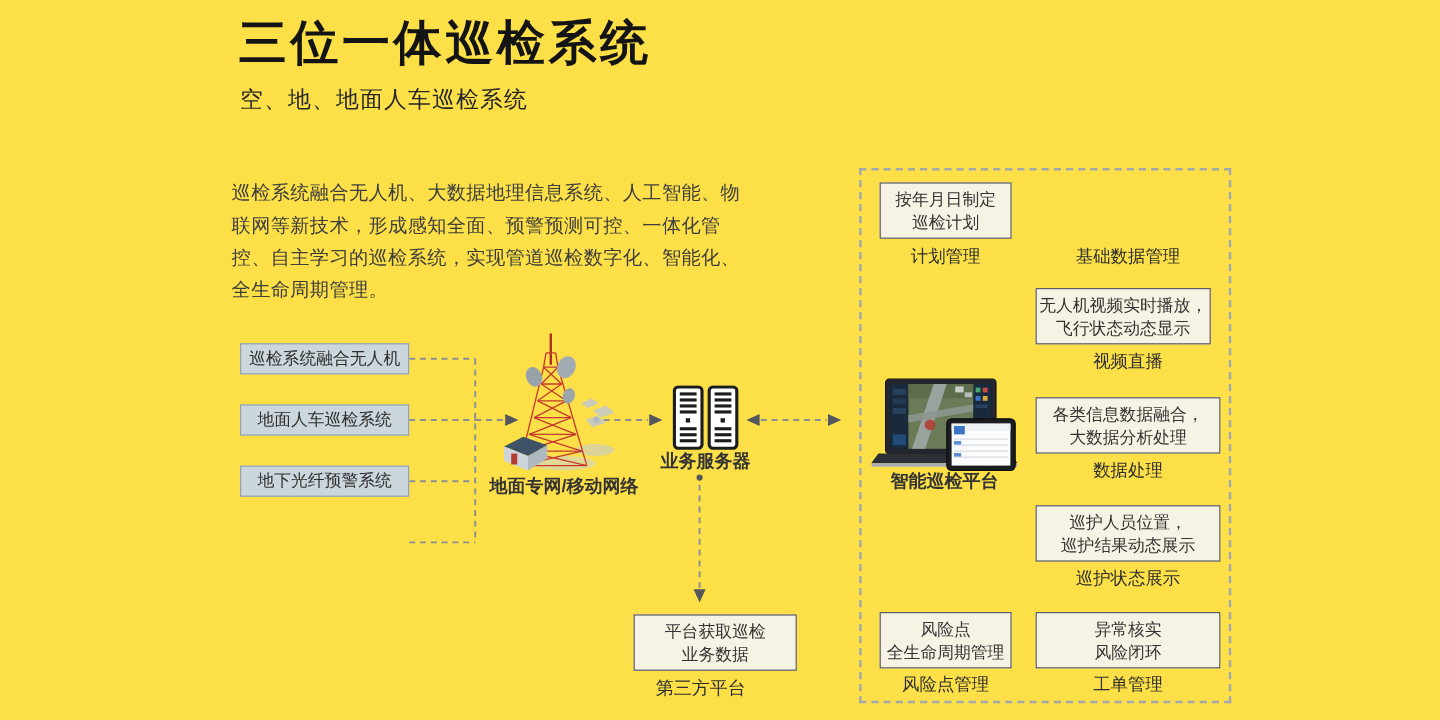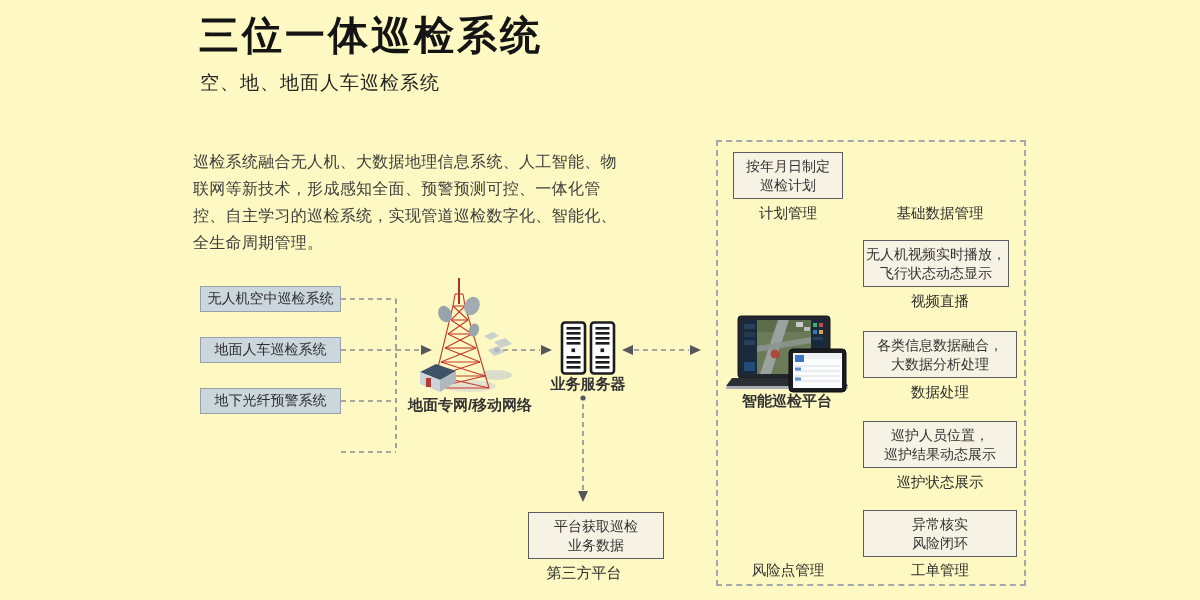--- a/index.html
+++ b/index.html
@@ -1,17 +1,17 @@
 <!DOCTYPE html>
 <html style="--accent-red: #c5392e; --source-box-fill: #ccd6dd; --source-box-border: #93a2ab; --module-box-fill: #f6f3e4; --module-box-border: #5b5c60; --line-gray: #8a8f94; --arrow-head: #54585c; --panel-border: #a3a8ac;"><head>
 <meta charset="utf-8">
 <style>
   html,body{margin:0;padding:0;background:#fff;}
   body{width:1200px;height:600px;font-family:"Liberation Sans","DejaVu Sans",sans-serif;}
-  .canvas{position:relative;width:1200px;height:600px;background:#fef9c3;overflow:hidden;}
+  .canvas{position:relative;width:1200px;height:600px;background:#fde047;overflow:hidden;}
 
   .page-title{position:absolute;left:199px;top:8px;margin:0;font-size:40px;font-weight:bold;
     color:#141414;letter-spacing:3px;}
   .page-subtitle{position:absolute;left:200px;top:70px;font-size:19px;color:#262626;letter-spacing:1px;}
   .intro{position:absolute;left:193px;top:148px;width:436px;margin:0;font-size:16px;line-height:27px;
     color:#3d3d3d;letter-spacing:0.3px;}
 
   .connectors{position:absolute;left:0;top:0;pointer-events:none;}
 
   .sbox{position:absolute;left:200px;width:141px;height:26px;box-sizing:border-box;
@@ -80,21 +80,21 @@
       <polygon points="541,345 552,350 541,355"></polygon>
       <polygon points="633,345 622,350 633,355"></polygon>
       <polygon points="690,345 701,350 690,355"></polygon>
       <polygon points="578,491 588,491 583,502"></polygon>
       <circle cx="497" cy="350" r="2.6"></circle>
       <circle cx="583" cy="398" r="2.6"></circle>
     </g>
   </svg>
 
   <div class="sbox s1">
-      <span>无人机空中巡检系统</span>
+      <span>巡检系统融合无人机</span>
     </div>
   <div class="sbox s2">
       <span>地面人车巡检系统</span>
     </div>
   <div class="sbox s3">
       <span>地下光纤预警系统</span>
     </div>
 
   <svg class="fig" style="left:408px;top:276px;" width="112" height="124" viewBox="0 0 112 124">
     <ellipse cx="62" cy="110" rx="26" ry="6" fill="#ccd2d6" opacity="0.55"></ellipse>
@@ -228,19 +228,21 @@
   <div class="mlabel c">视频直播</div>
 
   <div class="mbox d"><span>各类信息数据融合，
 大数据分析处理</span></div>
   <div class="mlabel d">数据处理</div>
 
   <div class="mbox e"><span>巡护人员位置，
 巡护结果动态展示</span></div>
   <div class="mlabel e">巡护状态展示</div>
 
+  <div class="mbox f"><span>风险点
+全生命周期管理</span></div>
   <div class="mlabel f">风险点管理</div>
 
   <div class="mbox g"><span>异常核实
 风险闭环</span></div>
   <div class="mlabel g">工单管理</div>
 
 </div>
 
 </body></html>

